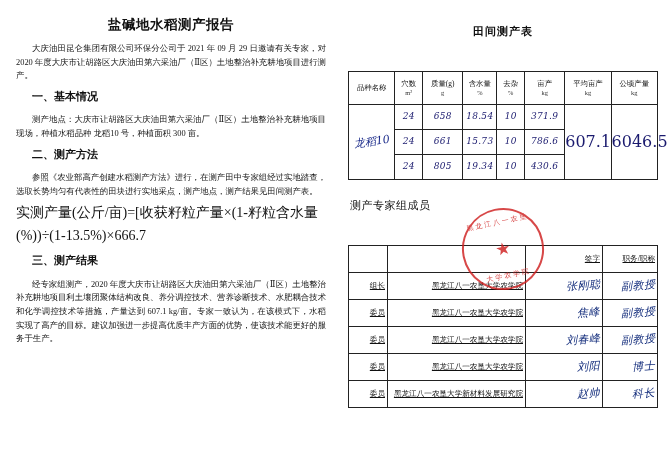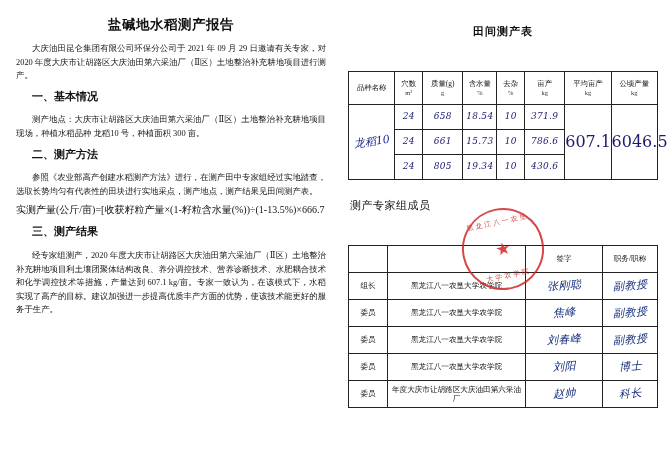--- a/index.html
+++ b/index.html
@@ -52,21 +52,21 @@
     text-indent: 16px;
   }
   .section-h {
     font-size: 11px;
     line-height: 1.6;
     margin: 5px 0 3px 0;
     text-indent: 16px;
     font-weight: bold;
   }
   .formula {
-    font-size: 10px;
+    font-size: 14px;
     line-height: 1.6;
     margin: 4px 0 4px 0;
     text-indent: 0px;
   }
   
   .right {
     position: absolute;
     left: 340px;
     top: 0;
     width: 330px;
@@ -133,26 +133,27 @@
   
   .members-title {
     font-size: 11px;
     font-weight: normal;
     margin: 18px 0 4px 2px;
     letter-spacing: 0.5px;
   }
   .members-table td {
     border: 1px solid #222;
     font-size: 7.6px;
-    text-align: center;
+    text-align: right;
     vertical-align: middle;
     height: 24px;
     padding: 1px 2px;
     line-height: 1.2;
     color: #111;
+    text-decoration: underline;
   }
   .members-table .role {
     width: 34px;
   }
   .members-table .sign {
     width: 72px;
   }
   .members-table .title-col {
     width: 50px;
   }
@@ -336,21 +337,21 @@
         <td class="title-col"><span class="hw-name">副教授</span></td>
       </tr>
       <tr>
         <td class="role">委员</td>
         <td>黑龙江八一农垦大学农学院</td>
         <td class="sign"><span class="hw-name">刘阳</span></td>
         <td class="title-col"><span class="hw-name">博士</span></td>
       </tr>
       <tr>
         <td class="role">委员</td>
-        <td>年度大庆市让胡路区大庆油田第六采油厂</td>
+        <td>黑龙江八一农垦大学新材料发展研究院</td>
         <td class="sign"><span class="hw-name">赵帅</span></td>
         <td class="title-col"><span class="hw-name">科长</span></td>
       </tr>
     </tbody>
       </table>
 
     <div class="seal">
       <div class="arc-top">黑龙江八一农垦</div>
       <div class="inner-star">★</div>
       <div class="arc-bottom">大学农学院</div>

